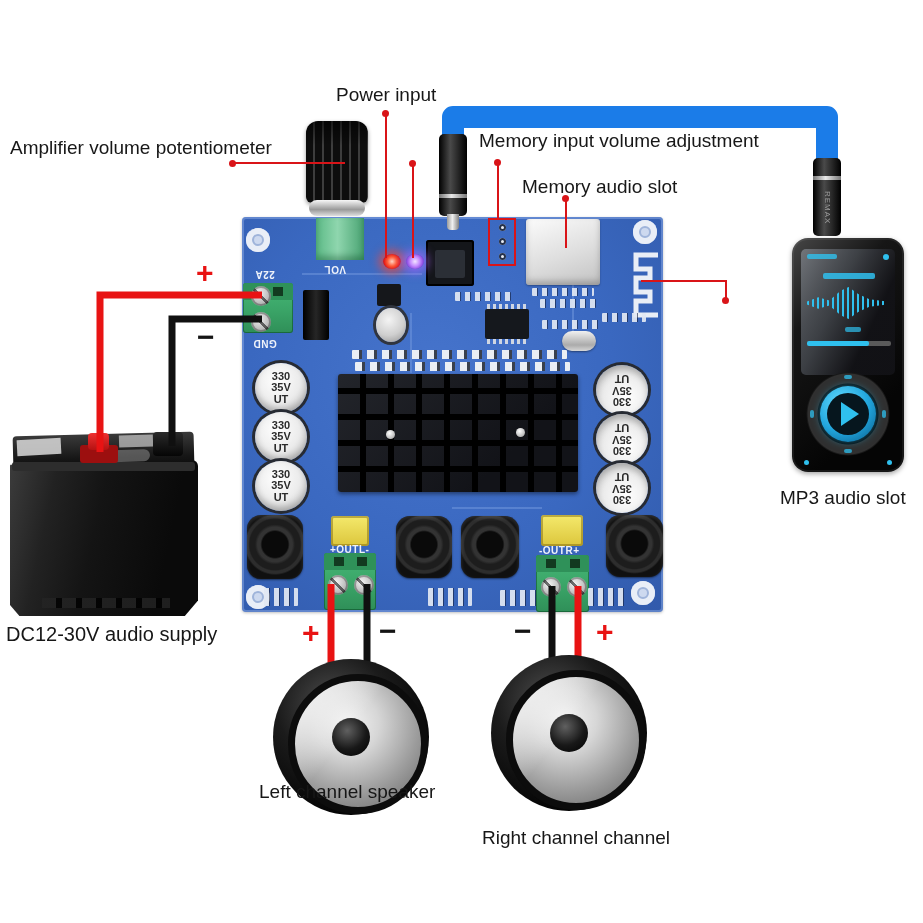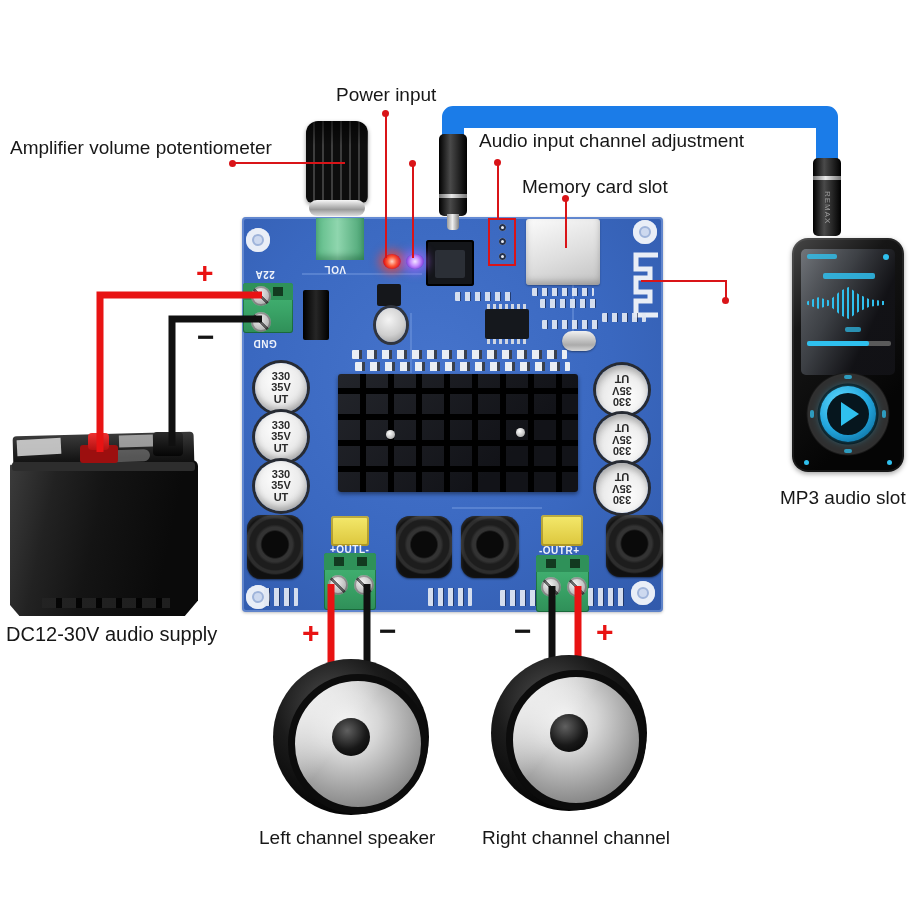--- a/index.html
+++ b/index.html
@@ -342,25 +342,25 @@
 
   <div class="sign red" style="left:196px;top:258px;">+</div>
   <div class="sign blk" style="left:197px;top:322px;">−</div>
   <div class="sign red" style="left:302px;top:618px;">+</div>
   <div class="sign blk" style="left:379px;top:616px;">−</div>
   <div class="sign blk" style="left:514px;top:616px;">−</div>
   <div class="sign red" style="left:596px;top:617px;">+</div>
 
   <div class="lbl" style="left:10px;top:137px;text-align:right;">Amplifier volume potentiometer</div>
   <div class="lbl" style="left:336px;top:84px;">Power input</div>
-  <div class="lbl" style="left:479px;top:130px;">Audio input channel adjustment</div>
-  <div class="lbl" style="left:522px;top:176px;">Memory card slot</div>
+  <div class="lbl" style="left:479px;top:130px;">Memory input volume adjustment</div>
+  <div class="lbl" style="left:522px;top:176px;">Memory audio slot</div>
   <div class="lbl" style="left:780px;top:487px;">MP3 audio slot</div>
   <div class="lbl big" style="left:6px;top:623px;">DC12-30V audio supply</div>
-  <div class="lbl" style="left:259px;top:827px;">Left channel speaker</div>
+  <div class="lbl" style="left:259px;top:781px;">Left channel speaker</div>
   <div class="lbl" style="left:482px;top:827px;">Right channel channel</div>
 
   <div class="dot" style="left:229px;top:160px;"></div>
   <div class="lead" style="left:233px;top:162px;width:112px;height:2px;"></div>
 
   <div class="dot" style="left:382px;top:110px;"></div>
   <div class="lead" style="left:385px;top:113px;width:2px;height:145px;"></div>
   <div class="dot" style="left:409px;top:160px;"></div>
   <div class="lead" style="left:412px;top:163px;width:2px;height:95px;"></div>
 

